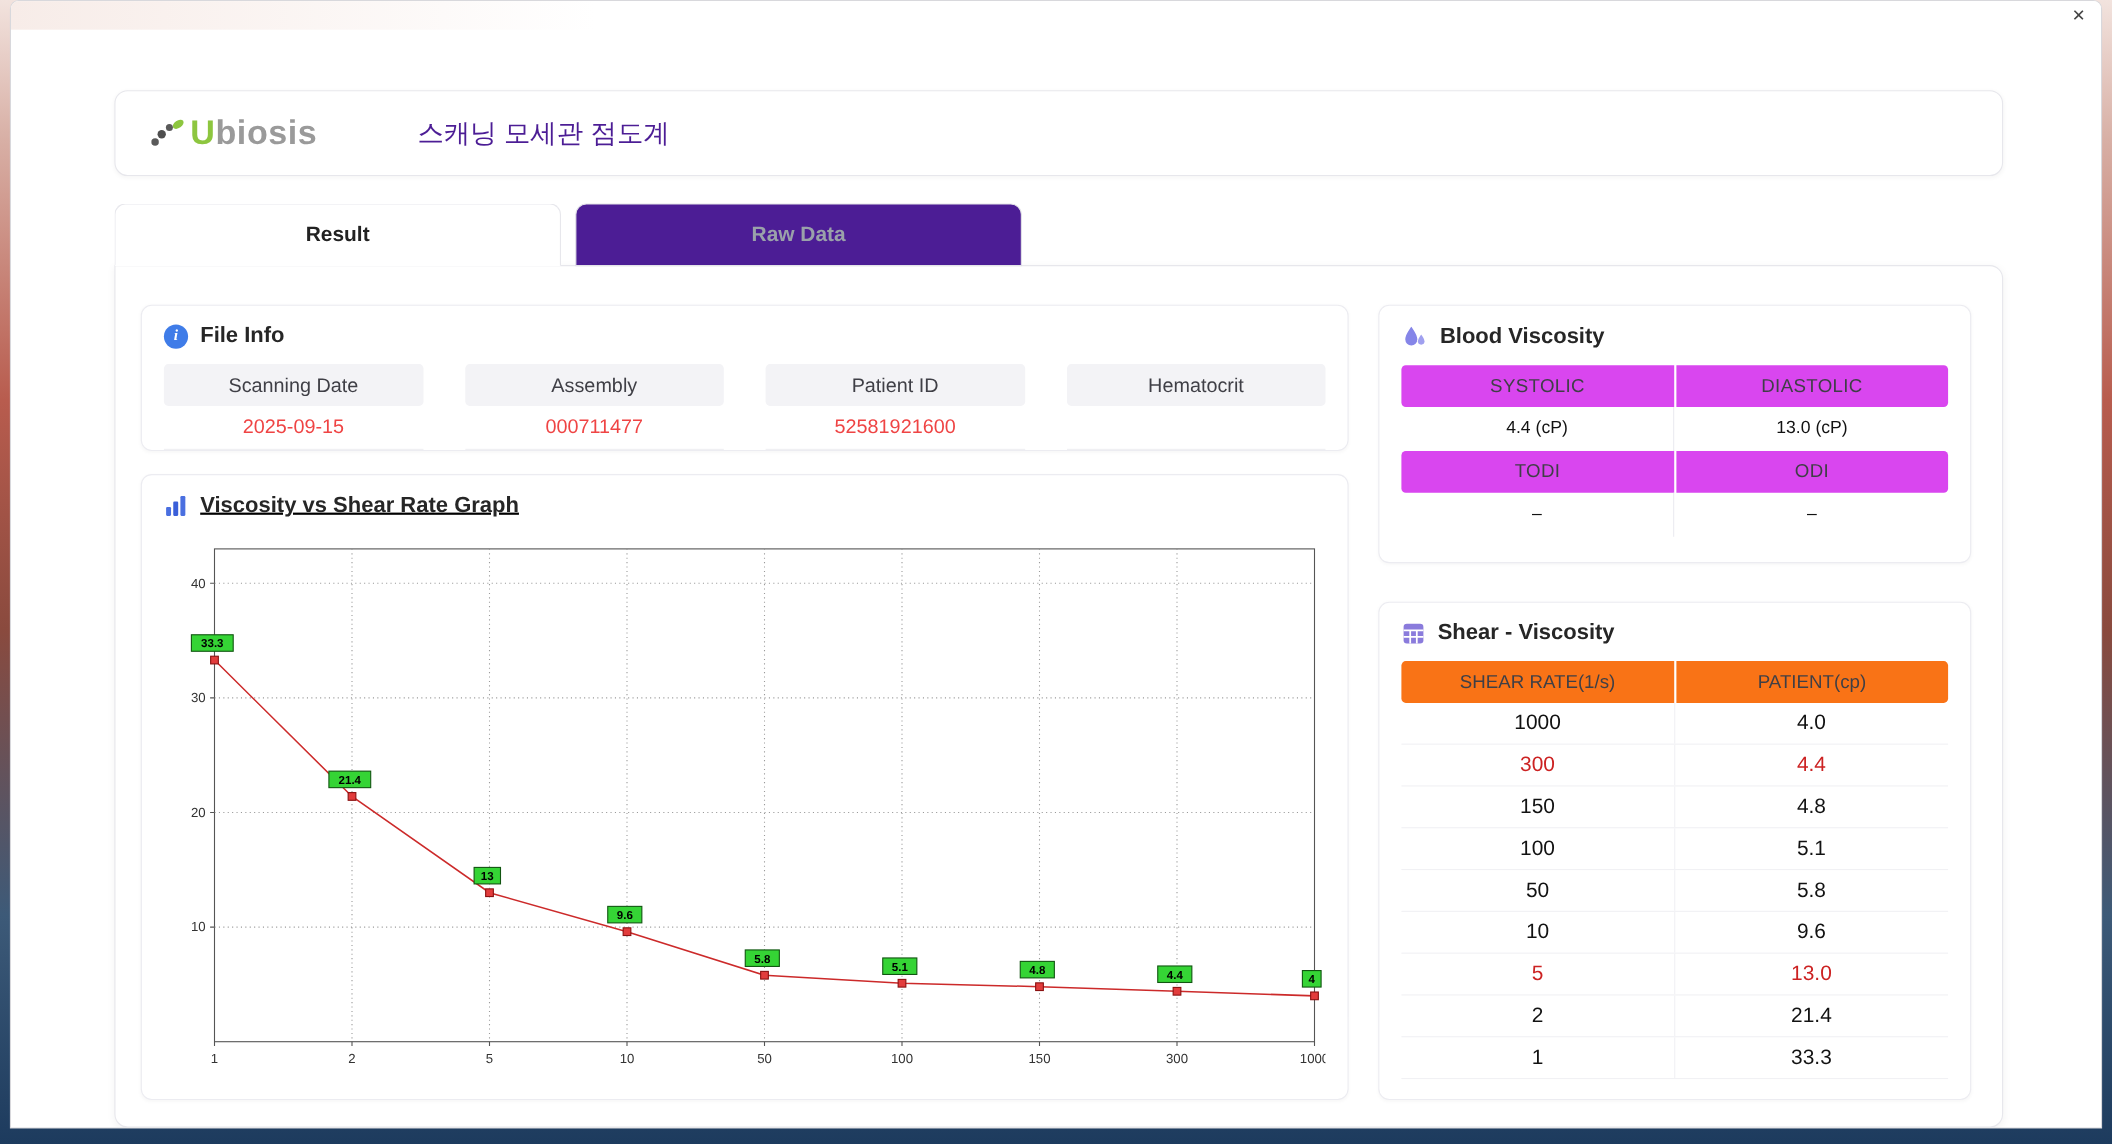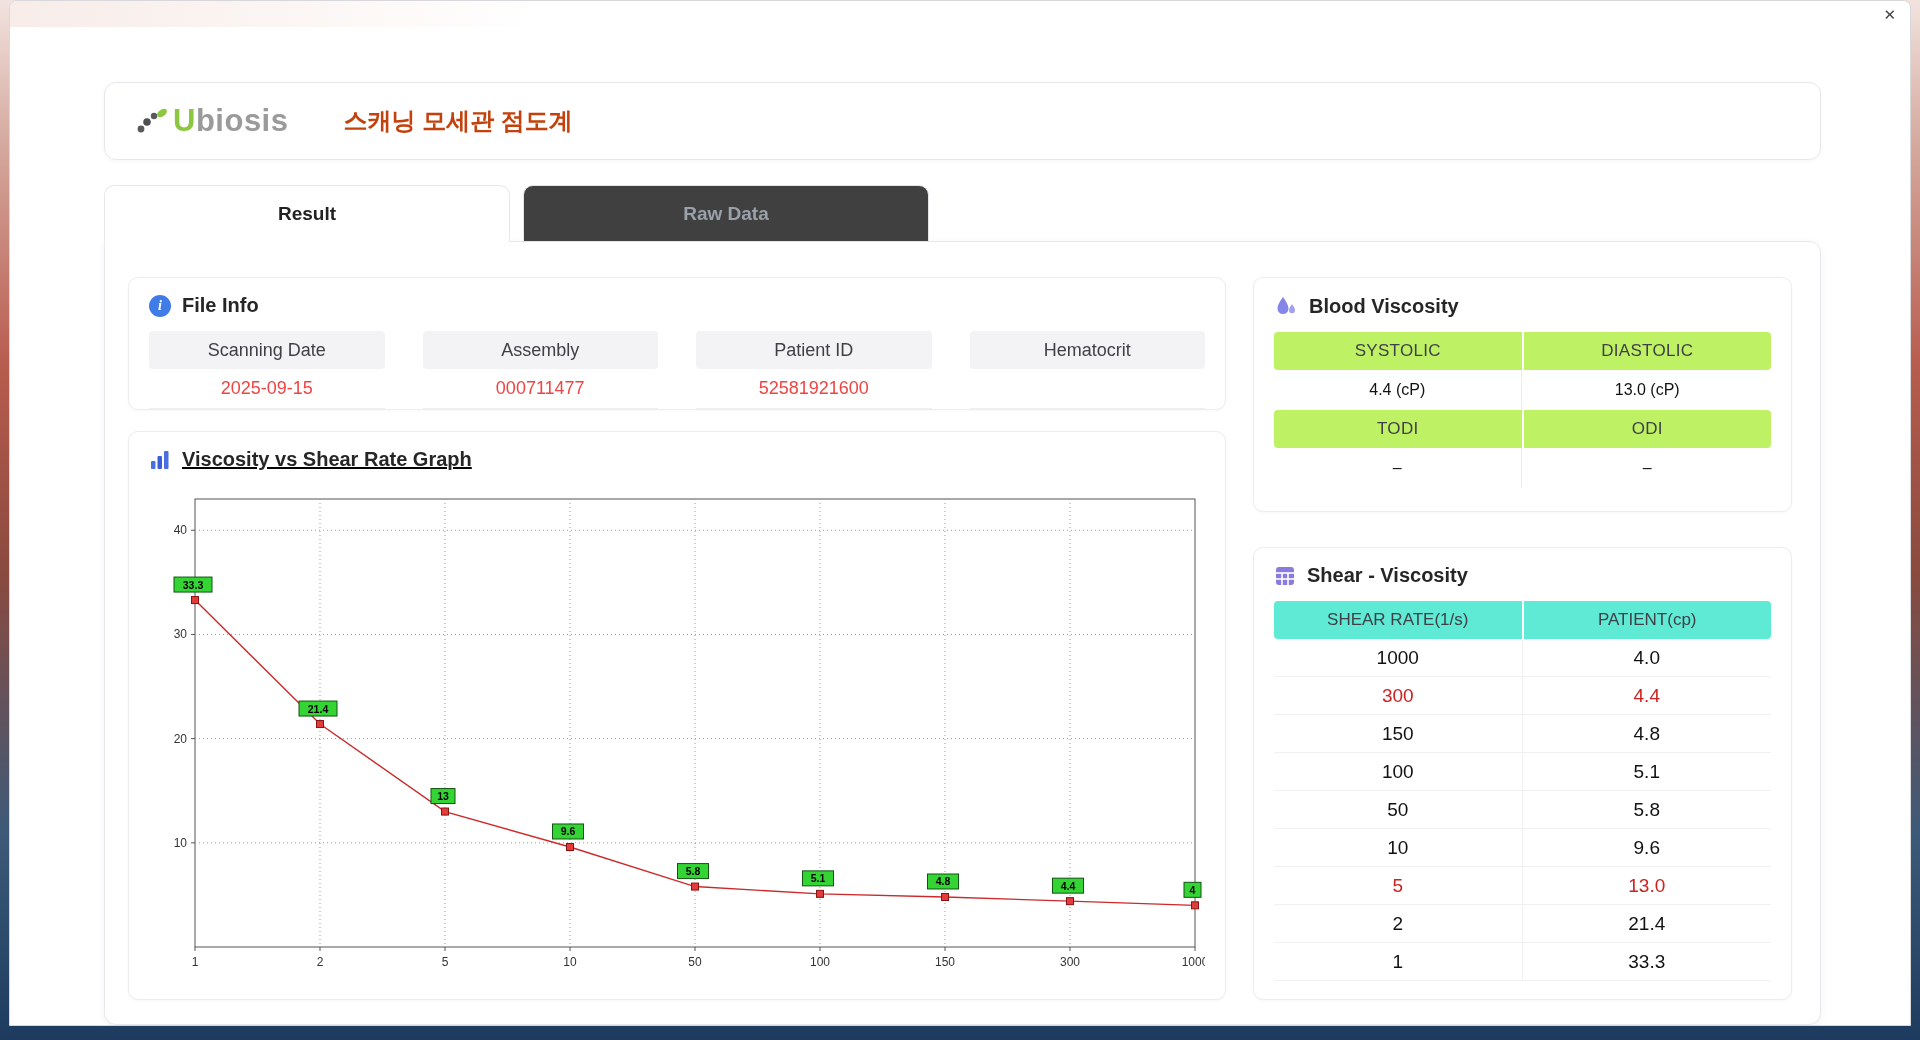--- a/index.html
+++ b/index.html
@@ -24,31 +24,31 @@
     margin-top:55px; height:78px; width:1717px;
     border:1px solid #e7e7ec; border-radius:12px; background:#fff;
     display:flex; align-items:center; padding:0 30px;
     box-shadow:0 1px 4px rgba(0,0,0,0.04);
     gap:27px;
   }
   .logo { display:flex; align-items:center; gap:4px; }
   .logo-text { font-size:31px; font-weight:600; letter-spacing:0.5px; }
   .logo-u { color:#8dc63f; }
   .logo-rest { color:#9a9a9a; }
-  .app-title { margin-left:28px; font-size:24px; font-weight:bold; color:#c2410c; }
+  .app-title { margin-left:64px; font-size:24px; font-weight:normal; color:#4c1d95; }
 
   
   .tabs { display:flex; margin-top:25px; position:relative; z-index:2; margin-bottom:-1px;gap:10px; }
   .tab { width:406px; height:57px; display:flex; align-items:center; justify-content:center; font-size:19px; cursor:pointer; }
   .tab.active {
     background:#fff; border:1px solid #e7e7ec; border-bottom:1px solid #ffffff;
     border-radius:10px 10px 0 0; font-weight:bold; color:#222;
   }
   .tab.raw {
-    background:#404040; border:1px solid #e3e3e8; border-radius:10px 10px 0 0;
+    background:#4c1d95; border:1px solid #e3e3e8; border-radius:10px 10px 0 0;
     color:#9aa1aa; margin-left:3px; font-weight:600;
   }
 
   
   .content-card {
     position:relative; z-index:1;
     width:1717px; height:784px;
     background:#fff; border:1px solid #e7e7ec; border-radius:0 12px 12px 12px;
     box-shadow:0 2px 8px rgba(0,0,0,0.05);
     padding:35px 28px 24px 23px;
@@ -74,30 +74,30 @@
 
   
   .graph-card { height:684px; padding-bottom:8px;text-decoration:underline; }
   .chart-wrap { padding:6px 18px 0 18px; }
   .tick { font-family:"Liberation Sans", sans-serif; font-size:12px; fill:#333; }
   .plabel { font-family:"Liberation Sans", sans-serif; font-size:10.5px; font-weight:bold; fill:#000; }
 
   
   .blood-card { height:240px; }
   .bv-grid { margin:2px 20px 0 20px; display:grid; grid-template-columns:1fr 1fr; column-gap:2px; }
-  .bv-label { background:#bef264; height:38px; display:flex; align-items:center; justify-content:center; font-size:17px; color:#3f3f46; letter-spacing:0.3px; }
+  .bv-label { background:#d946ef; height:38px; display:flex; align-items:center; justify-content:center; font-size:17px; color:#3f3f46; letter-spacing:0.3px; }
   .bv-label.rl { border-radius:4px 0 0 4px; } .bv-label.rr { border-radius:0 4px 4px 0; }
   .bv-value { height:40px; display:flex; align-items:center; justify-content:center; font-size:16px; color:#121212; }
   .bv-value.vdiv { border-right:1px solid #ececf1; }
 
   
   .shear-card { height:462px; }
   .st-table { margin:2px 20px 0 20px; }
   .st-head { display:grid; grid-template-columns:1fr 1fr; column-gap:2px; }
-  .st-hcell { background:#5eead4; height:38px; display:flex; align-items:center; justify-content:center; font-size:17px; color:#3f3f46; }
+  .st-hcell { background:#f97316; height:38px; display:flex; align-items:center; justify-content:center; font-size:17px; color:#3f3f46; }
   .st-hcell.rl { border-radius:4px 0 0 4px; } .st-hcell.rr { border-radius:0 4px 4px 0; }
   .st-row { display:grid; grid-template-columns:1fr 1fr; border-bottom:1px solid #f1f1f4; }
   .st-cell { height:37px; display:flex; align-items:center; justify-content:center; font-size:19px; color:#121212; }
   .st-cell.left { border-right:1px solid #f1f1f4; }
   .st-row.hl .st-cell { color:#cc2222; }
 </style>
 </head>
 <body>
 
 <div class="window">

